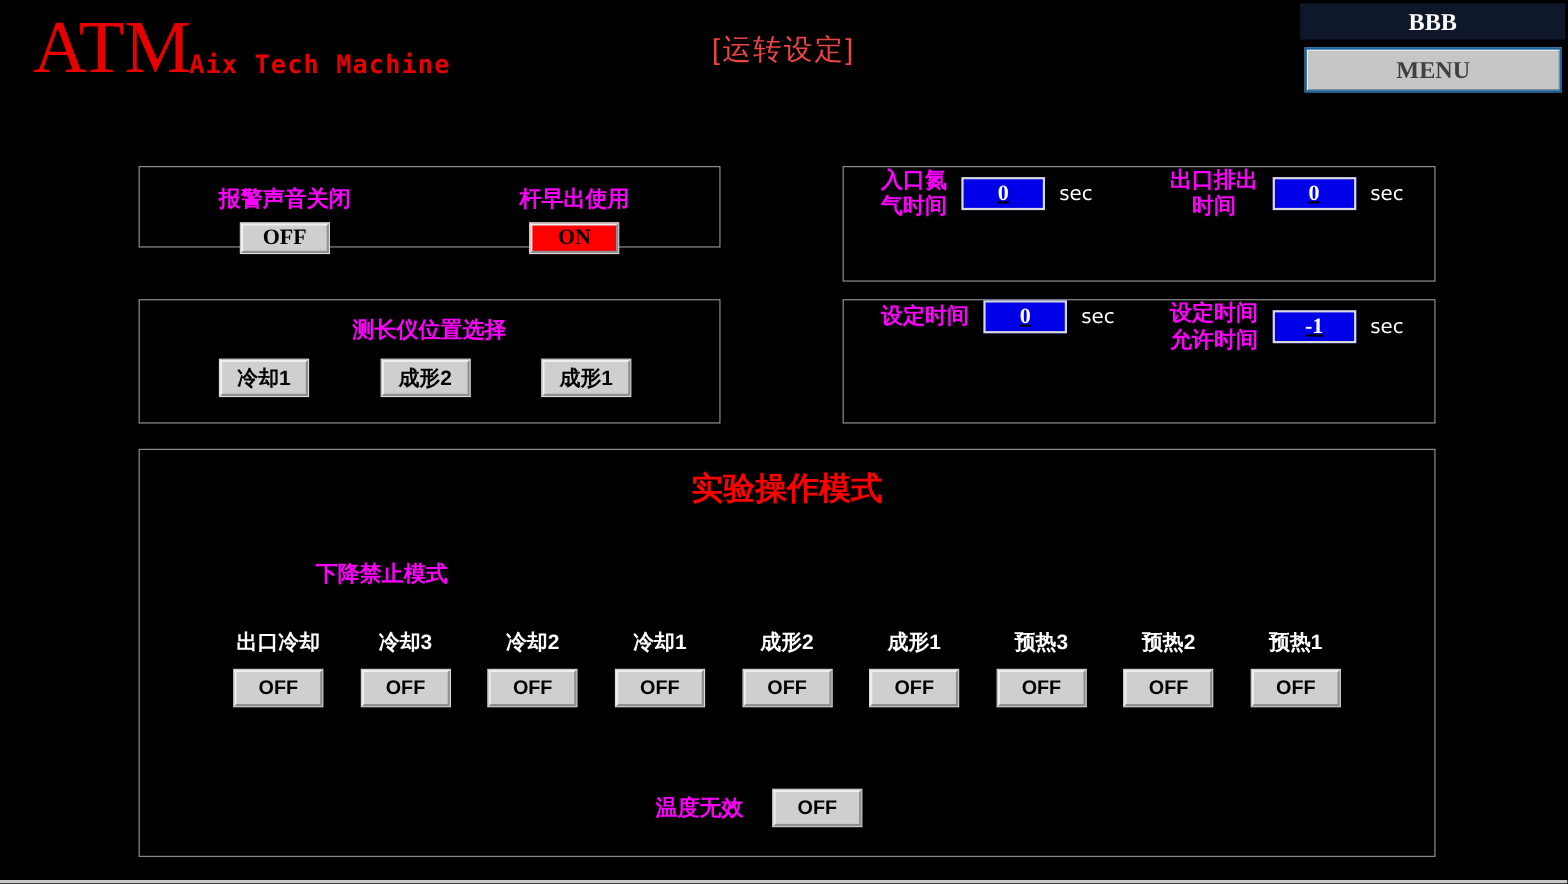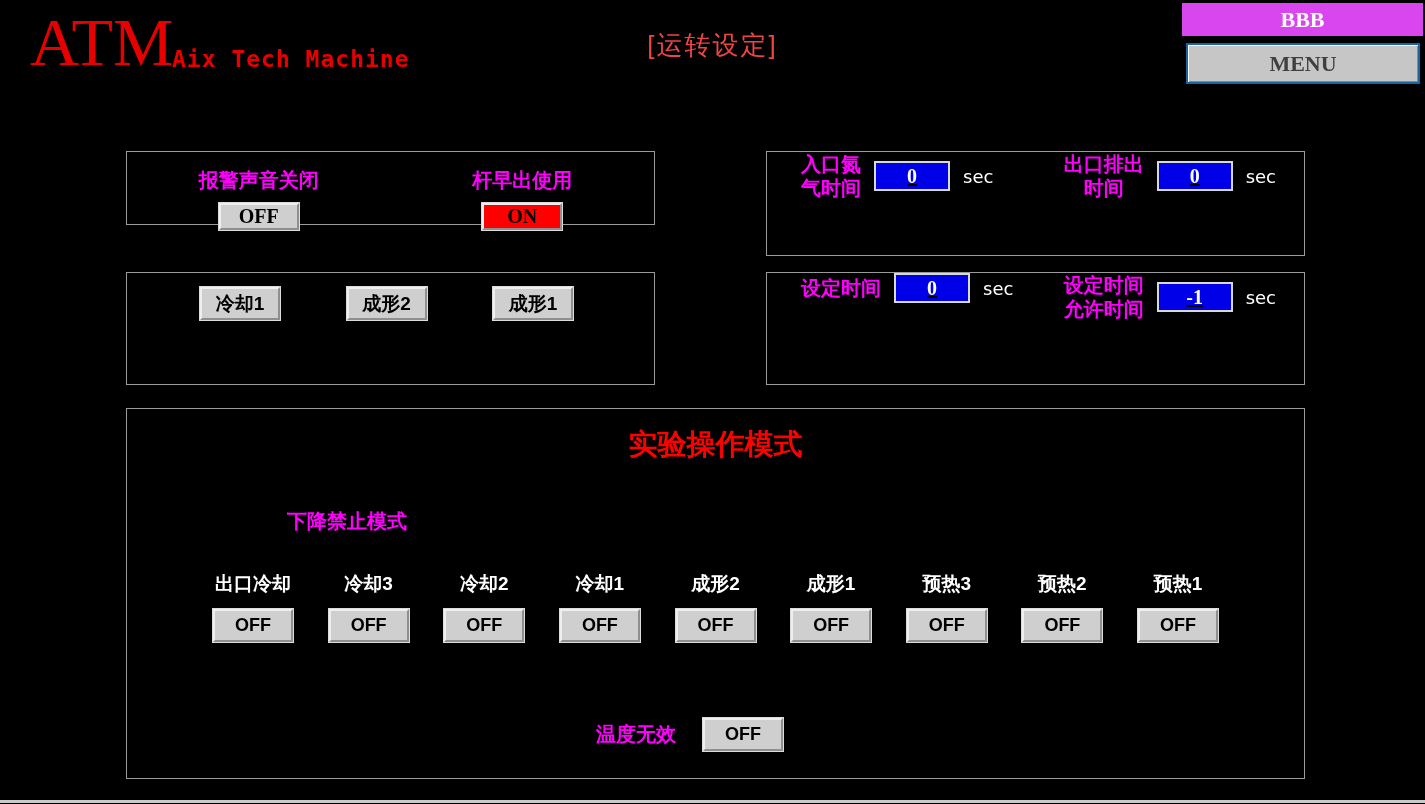--- a/index.html
+++ b/index.html
@@ -8,21 +8,21 @@
   .screen { position:relative; width:1425px; height:804px; background:#000; }
 
   
   .logo-atm { position:absolute; left:30px; top:2px; color:#e60000;
               font-family:"Liberation Serif", serif; font-size:68px; line-height:80px; }
   .logo-sub { position:absolute; left:172px; top:46px; color:#e60000; font-weight:bold;
               font-family:"DejaVu Sans Mono", monospace; font-size:23px; letter-spacing:1px; }
   .page-title { position:absolute; left:0; top:28px; width:100%; text-align:center;
                 color:#ef4444; font-size:26px; letter-spacing:2px; }
   .banner { position:absolute; left:1182px; top:3px; width:241px; height:33px;
-            background:#d946ef; color:#fff; display:flex; align-items:center; justify-content:center;
+            background:#0f172a; color:#fff; display:flex; align-items:center; justify-content:center;
             font-family:"Liberation Serif", serif; font-size:22px; font-weight:bold; }
   .menu-btn { position:absolute; left:1186px; top:43px; width:234px; height:41px;
               background:#c6c6c6; border:2px solid #1565a5;
               box-shadow:inset 1px 1px 0 #ffffff, inset -1px -1px 0 #8a8a8a;
               display:flex; align-items:center; justify-content:center;
               font-family:"Liberation Serif", serif; font-size:22px; font-weight:bold; color:#404040;
               cursor:pointer; }
 
   
   .tabbar { position:absolute; left:0; top:96px; width:1425px; height:27px;
@@ -103,20 +103,21 @@
         <button class="btn">OFF</button>
       </div>
       <div class="col">
         <div class="lbl mag">杆早出使用</div>
         <button class="btn btn-on">ON</button>
       </div>
     </div>
   </div>
 
   <div class="panel" id="panel-gauge">
+    <div class="gauge-title mag">测长仪位置选择</div>
     <div class="gauge-btns">
       <button class="btn">冷却1</button>
       <button class="btn">成形2</button>
       <button class="btn">成形1</button>
     </div>
   </div>
 
   <div class="panel" id="panel-nitrogen">
     <div class="fields">
       <div class="field">

